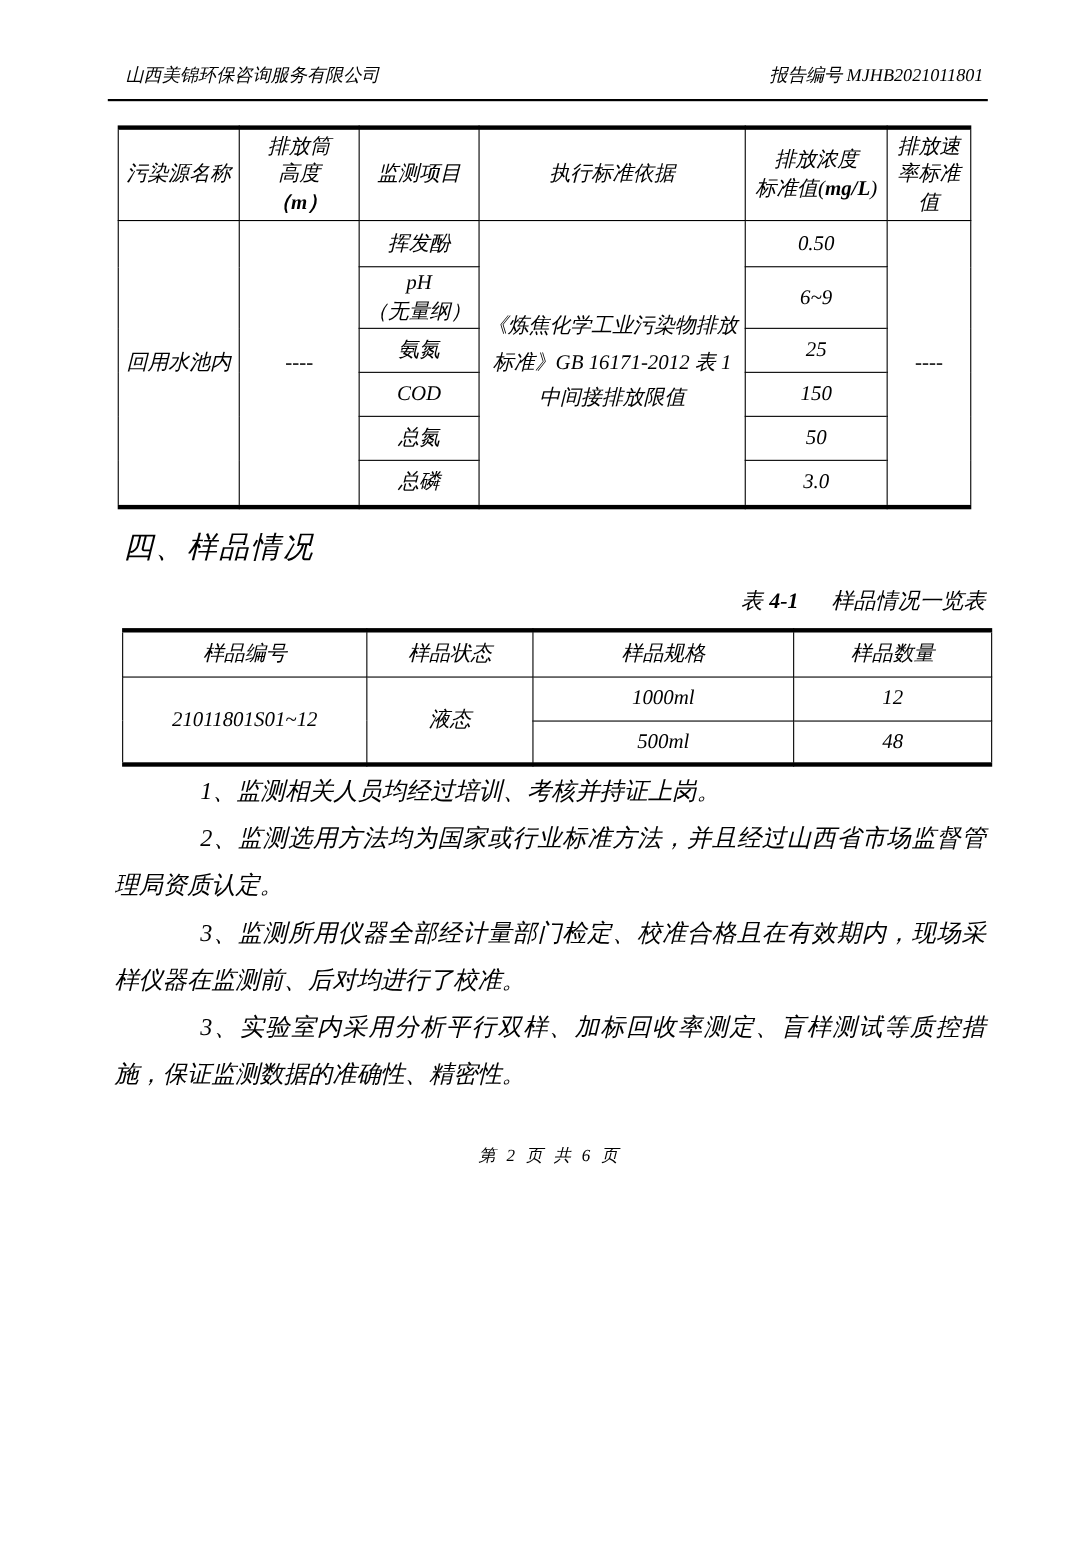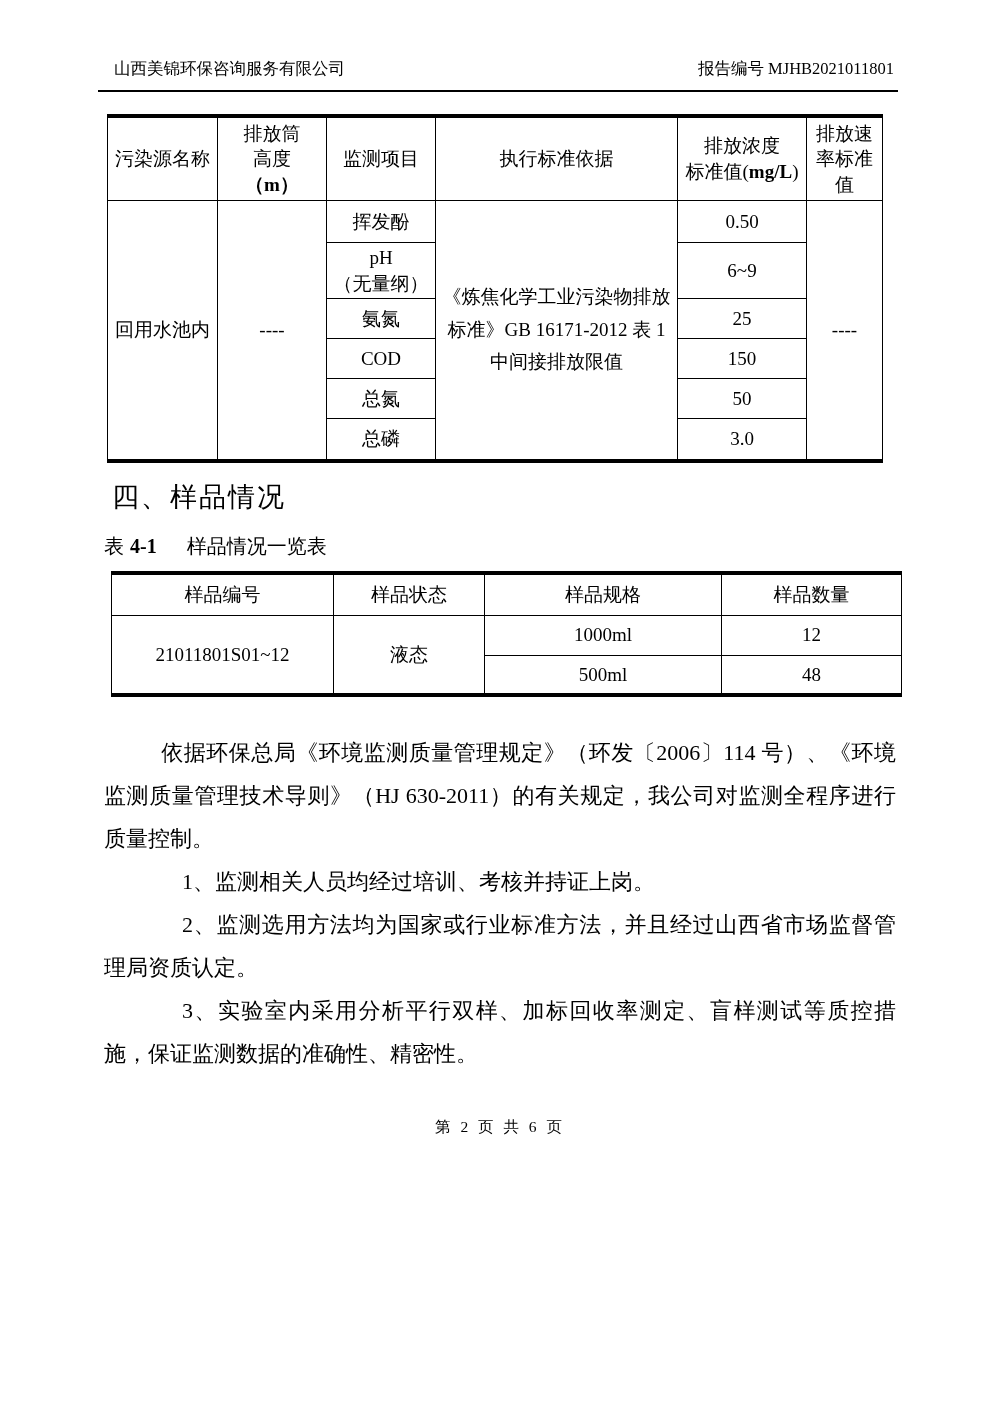--- a/index.html
+++ b/index.html
@@ -12,20 +12,21 @@
     height: 1403px;
     overflow: hidden;
     color: #000;
     font-family: "Liberation Serif", "DejaVu Serif", serif;
   }
   .page {
     box-sizing: border-box;
     width: 992px;
     height: 1182px;
     padding: 58px 96px 0 104px;
+    font-style: italic;
   }
 
   
   .doc-header {
     display: flex;
     justify-content: space-between;
     align-items: flex-end;
     font-size: 16.5px;
     margin-left: -6px;
     margin-right: -2px;
@@ -77,21 +78,21 @@
     line-height: 43px;
     text-align: justify;
   }
   .intro { margin-top: 25px; text-indent: 2.6em; }
   .qa-p  { text-indent: 2.6em; }
   .qa-p.first { margin-top: 34px; }
   .qa-item { text-indent: 3.55em; }
 
   .caption {
     margin-top: 18px;
-    text-align: left;
+    text-align: right;
     font-size: 20px;
   }
   .caption .cap-title { margin-left: 30px; }
   .caption .num { margin-left: 6px; }
 
   .footer {
     margin-top: 42px;
     text-align: center;
     font-size: 15.5px;
     letter-spacing: 3px;
@@ -198,20 +199,20 @@
       <td>12</td>
     </tr>
     <tr class="h40">
       <td>500ml</td>
       <td>48</td>
     </tr>
   </tbody>
     </table>
 
 
-  <p class="qa-p first">依据环保总局《环境监测质量管理规定》（环发〔2006〕114 号）、《环境监测质量管理技术导则》（HJ 630-2011）的有关规定，我公司对监测全程序进行质量控制。</p>
   <p class="qa-item">1、监测相关人员均经过培训、考核并持证上岗。</p>
   <p class="qa-item">2、监测选用方法均为国家或行业标准方法，并且经过山西省市场监督管理局资质认定。</p>
+  <p class="qa-item">3、监测所用仪器全部经计量部门检定、校准合格且在有效期内，现场采样仪器在监测前、后对均进行了校准。</p>
   <p class="qa-item">3、实验室内采用分析平行双样、加标回收率测定、盲样测试等质控措施，保证监测数据的准确性、精密性。</p>
 
   <div class="footer">第 2 页 共 6 页</div>
 
 </div>
 
 </body></html>

